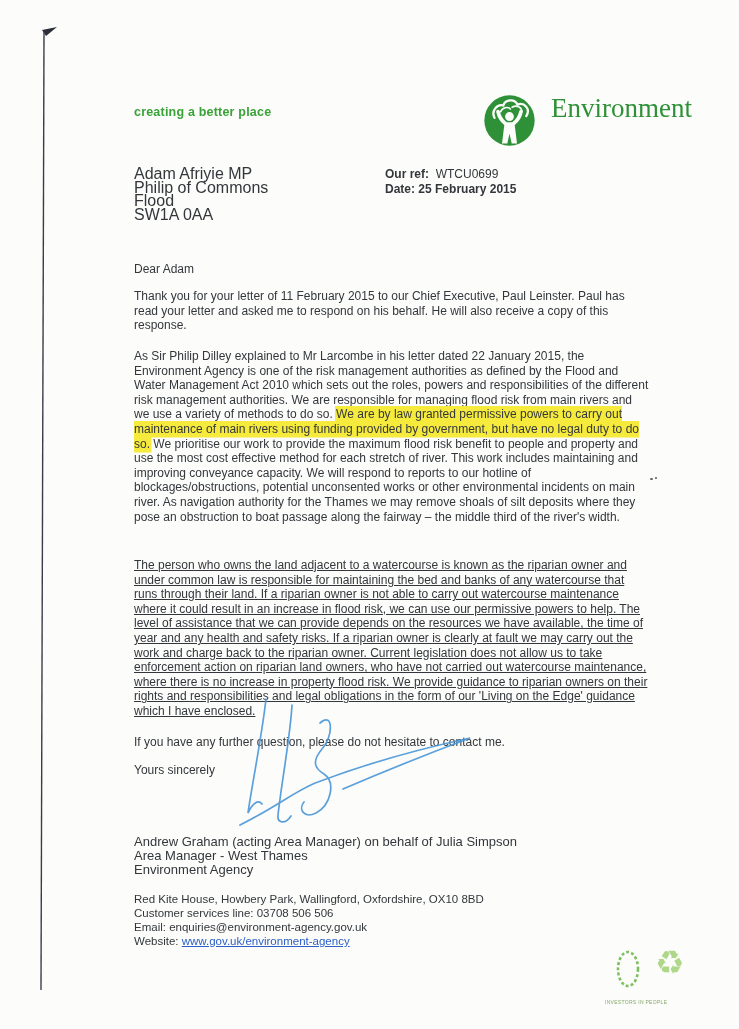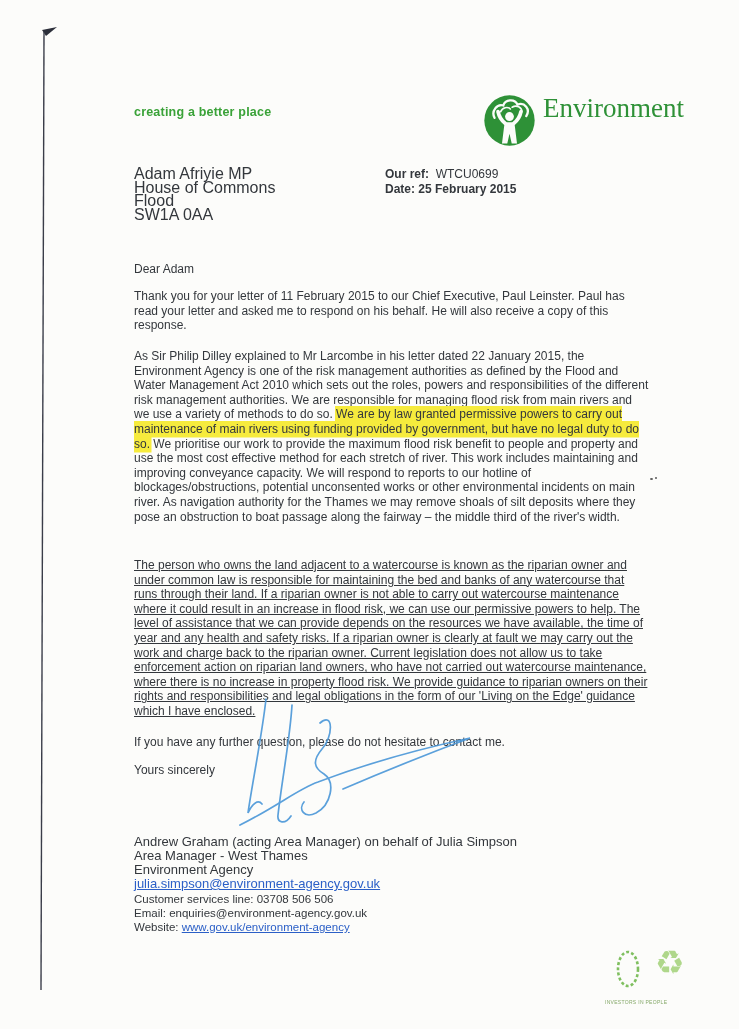--- a/index.html
+++ b/index.html
@@ -5,21 +5,21 @@
   html,body{margin:0;padding:0;}
   body{background:#e8e8e6;font-family:"Liberation Sans", sans-serif;}
   .page{
     position:relative;width:739px;height:1029px;margin:0 auto;
     background:#fcfcfa;overflow:hidden;color:#33373c;
   }
   .abs{position:absolute;}
   
   .tagline{left:134px;top:105px;font-size:12.5px;font-weight:bold;color:#3aa238;letter-spacing:.2px;}
   .logo-wrap{left:483px;top:94px;display:flex;align-items:flex-start;}
-  .logo-text{margin-left:7px;font-family:"Liberation Serif", serif;color:#2e9137;font-size:27px;line-height:25px;margin-top:2px;}
+  .logo-text{margin-left:15px;font-family:"Liberation Serif", serif;color:#2e9137;font-size:27px;line-height:25px;margin-top:2px;}
   
   .recipient{left:134px;top:167px;font-size:16px;line-height:13.6px;}
   .refblock{left:385px;top:167px;font-size:12px;line-height:14.5px;}
   .refblock b{font-weight:bold;}
   
   .body-text{left:134px;width:516px;font-size:12px;line-height:14.6px;}
   .salutation{top:262px;}
   .p1{top:289px;}
   .p2{top:349px;}
   .p3{top:558px;text-decoration:underline;}
@@ -71,21 +71,21 @@
       <path d="M35,33 C39,30 42,25 43,20" fill="none" stroke="#fcfcfa" stroke-width="4.2" stroke-linecap="round"></path>
       <polygon points="24.5,32 35.5,32 38.5,56 32.5,56 30,45 27.5,56 21.5,56" fill="#fcfcfa"></polygon>
     </svg>
     <div class="logo-text">
       <div>Environment</div>
     </div>
   </div>
 
   <div class="abs recipient">
     <div>Adam Afriyie MP</div>
-    <div>House of Commons</div>
+    <div>Philip of Commons</div>
     <div>Flood</div>
     <div>SW1A 0AA</div>
   </div>
 
   <div class="abs refblock">
     <div><b>Our ref:</b>&nbsp;&nbsp;<span>WTCU0699</span></div>
     <div><b>Date:</b>&nbsp;<b>25 February 2015</b></div>
   </div>
 
   <div class="abs body-text salutation">Dear Adam</div>
@@ -106,24 +106,24 @@
       <path d="M64,12 C62,46 54,86 50,122 C49,130 57,132 63,123"></path>
       <path d="M92,30 C106,18 105,44 94,56 C84,68 86,75 96,81 C108,89 103,112 88,120 C76,126 70,116 76,109"></path>
       <path d="M12,132 C50,113 70,96 90,89 C140,70 196,55 242,45 C202,60 150,81 115,96"></path>
     </g>
   </svg>
 
   <div class="abs signoff">
     <div>Andrew Graham (acting Area Manager) on behalf of Julia Simpson</div>
     <div>Area Manager - West Thames</div>
     <div>Environment Agency</div>
-    <div><a class="link">julia.simpson@environment-agency.gov.uk</a></div>
   </div>
 
   <div class="abs footer">
+    <div>Red Kite House, Howbery Park, Wallingford, Oxfordshire, OX10 8BD</div>
     <div>Customer services line: 03708 506 506</div>
     <div>Email: enquiries@environment-agency.gov.uk</div>
     <div><span>Website: </span><a class="link">www.gov.uk/environment-agency</a></div>
   </div>
 
   <div class="abs iip">
     <svg width="32" height="44" viewBox="0 0 32 44">
       <ellipse cx="16" cy="21" rx="10" ry="17" fill="none" stroke="#7fbf5f" stroke-width="2.6" stroke-dasharray="3 2.2"></ellipse>
     </svg>
     <div class="iip-caption">INVESTORS IN PEOPLE</div>

